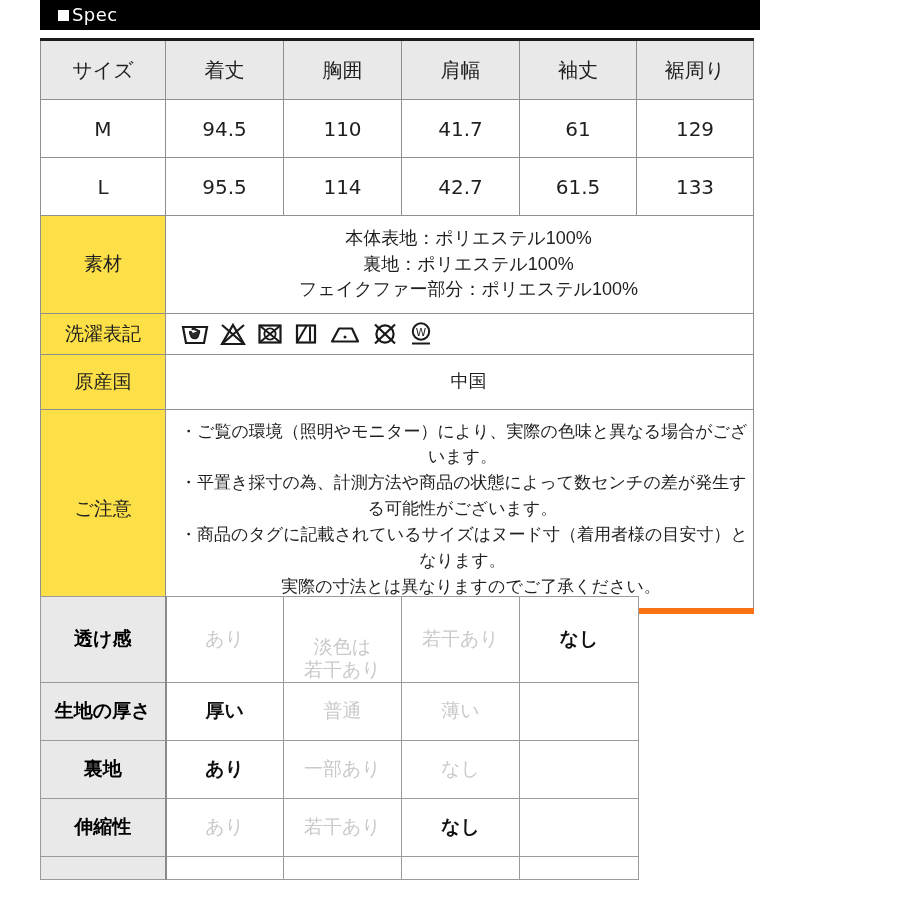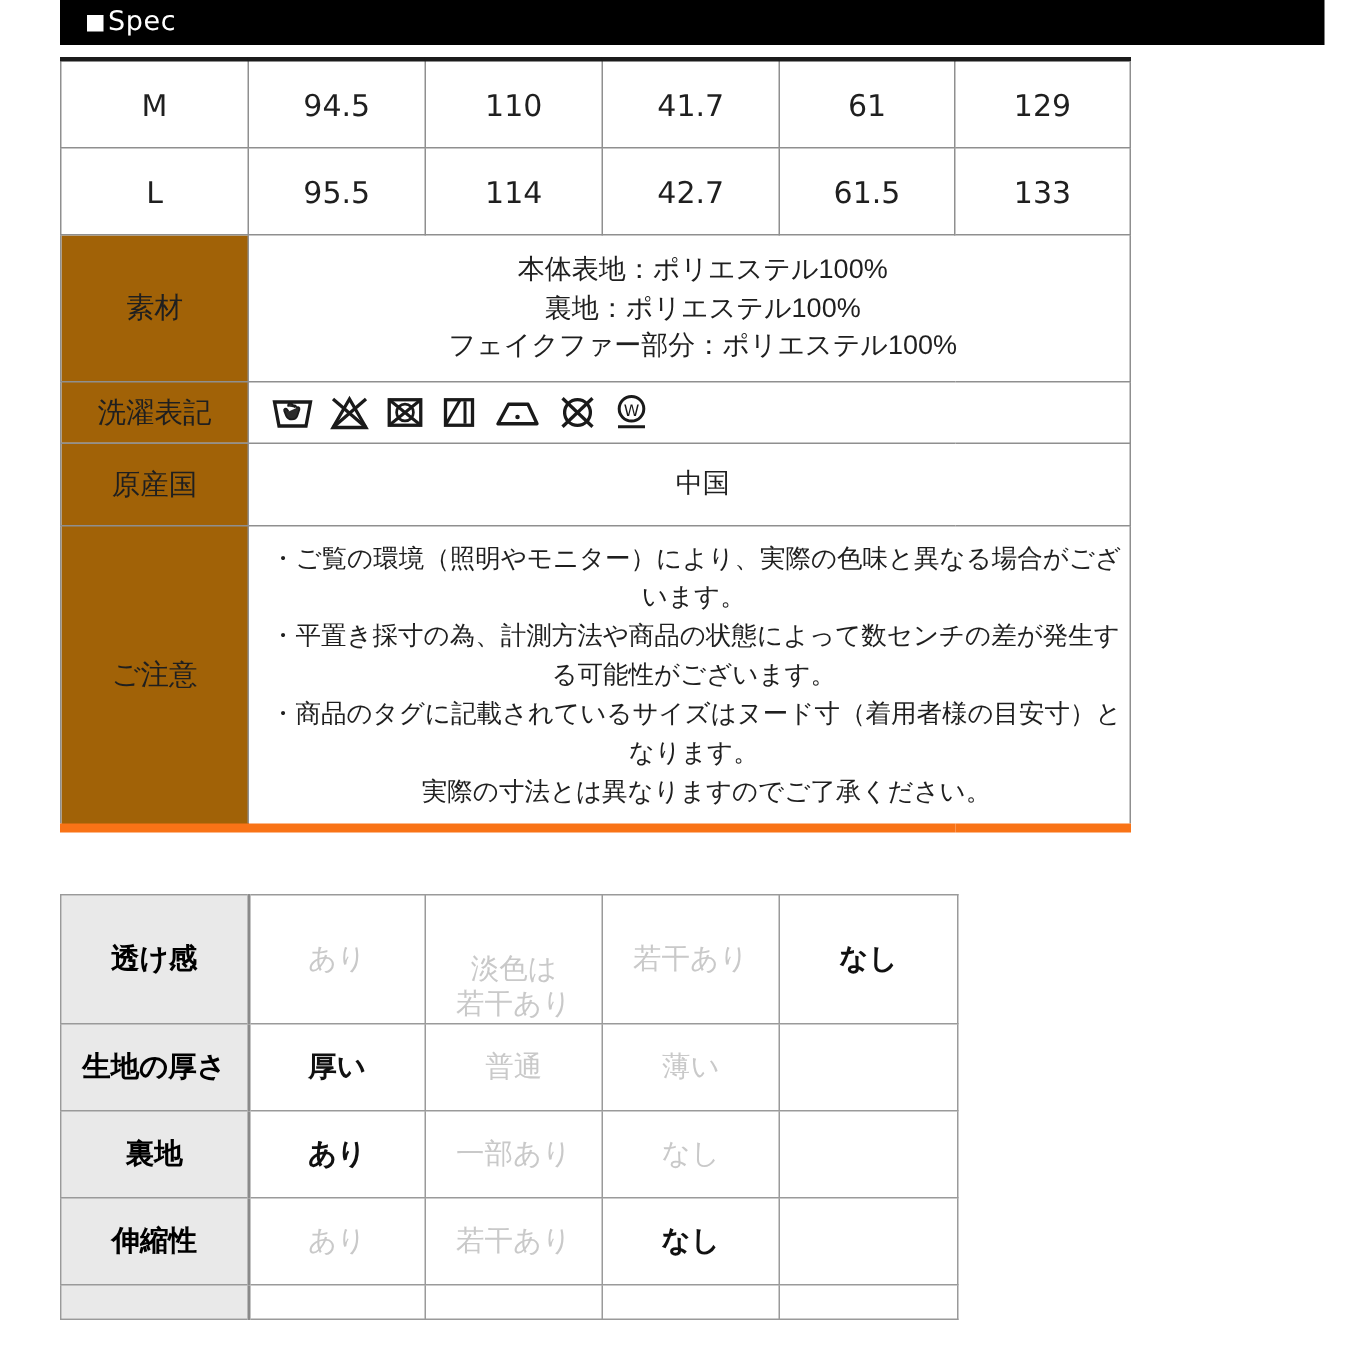--- a/index.html
+++ b/index.html
@@ -14,21 +14,21 @@
     font-family: "Liberation Sans", "DejaVu Sans", sans-serif;
     color: #1a1a1a;
     -webkit-font-smoothing: antialiased;
   }
 
   
   .spec-banner {
     position: absolute;
     left: 40px;
     top: 0px;
-    width: 843px;
+    width: 720px;
     height: 30px;
     background: #000000;
     color: #ffffff;
     display: flex;
     align-items: center;
     padding-left: 18px;
     box-sizing: border-box;
   }
   .spec-banner .sq {
     display: inline-block;
@@ -67,21 +67,21 @@
     height: 58px;
     font-size: 20px;
   }
   .t1 .meas td {
     height: 57px;
     background: #ffffff;
     font-size: 20px;
     font-family: "DejaVu Sans", sans-serif;
   }
   .t1 .lbl {
-    background: #a16207;
+    background: #fde047;
     font-size: 19px;
   }
   .t1 td.valcell {
     text-align: center;
     padding: 10px 0 10px 18px;
     line-height: 1.42;
     font-size: 18px;
   }
   .t1 .cell-note {
     line-height: 1.52;
@@ -142,20 +142,28 @@
 <table class="t1">
   <colgroup>
     <col style="width:125px">
       <col style="width:118px">
       <col style="width:118px">
     <col style="width:118px">
       <col style="width:117px">
       <col style="width:117px">
   </colgroup>
   <tbody>
+    <tr class="hdr">
+      <td>サイズ</td>
+      <td>着丈</td>
+      <td>胸囲</td>
+      <td>肩幅</td>
+      <td>袖丈</td>
+      <td>裾周り</td>
+    </tr>
     <tr class="meas">
       <td>M</td>
       <td>94.5</td>
       <td>110</td>
       <td>41.7</td>
       <td>61</td>
       <td>129</td>
     </tr>
     <tr class="meas">
       <td>L</td>

